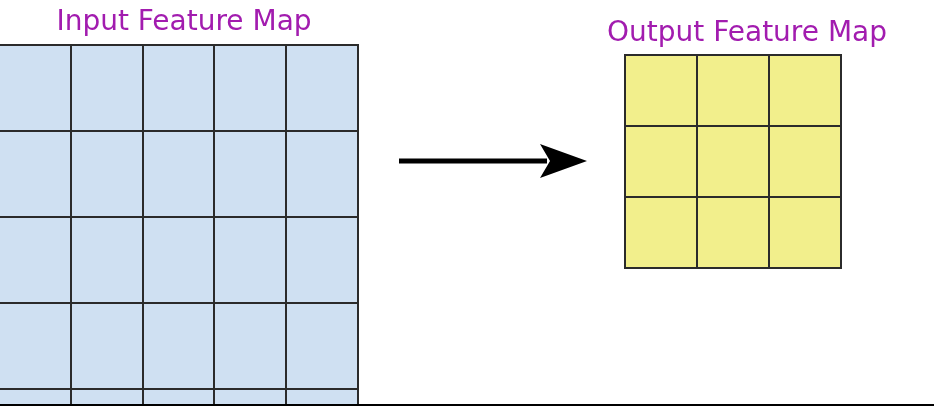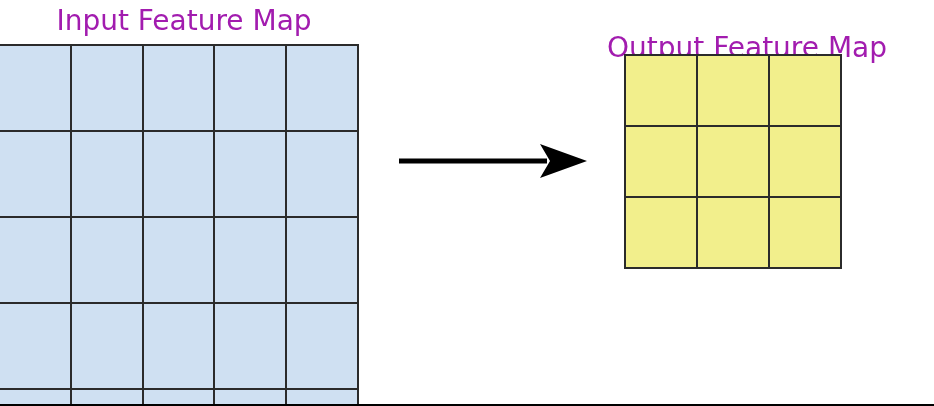--- a/index.html
+++ b/index.html
@@ -31,21 +31,20 @@
   }
   #input-title {
     left: 0px;
     top: 7px;
     width: 368px;
   }
   #output-title {
     left: 563px;
     top: 18px;
     width: 368px;
-    margin-top: 16px;
   }
 
   
   .grid {
     position: absolute;
     display: grid;
     box-sizing: border-box;
   }
 
   .cell {

